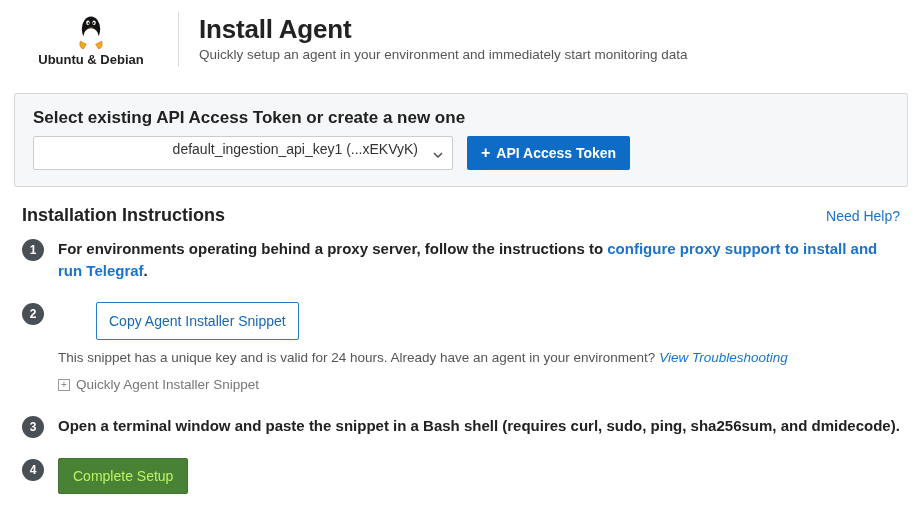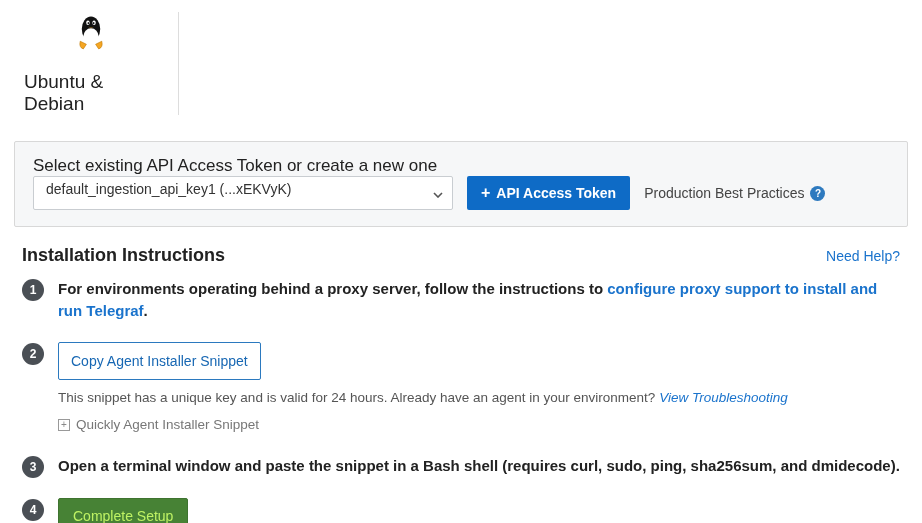--- a/index.html
+++ b/index.html
@@ -18,23 +18,23 @@
     .platform {
       width: 155px;
       display: flex;
       flex-direction: column;
       align-items: center;
       border-right: 1px solid #ddd;
       padding-right: 20px;
       margin-right: 20px;
     }
     .platform-label {
-      font-weight: 400;
-      font-size: 19px;
-      margin-top: 19px;
+      font-weight: 700;
+      font-size: 13px;
+      margin-top: 0;
     }
     .title-block {
       padding-top: 2px;
     }
     .page-title {
       font-weight: 700;
       font-size: 26px;
       letter-spacing: -0.2px;
       margin-bottom: 2px;
     }
@@ -43,42 +43,43 @@
       color: #555;
     }
     .panel {
       margin: 12px 14px 0;
       border: 1px solid #d8d8d8;
       background: #f6f7f8;
       border-radius: 2px;
       padding: 14px 18px 16px;
     }
     .panel-heading {
-      font-weight: 400;
+      font-weight: 700;
       font-size: 17px;
-      margin-bottom: 0;
+      margin-bottom: 8px;
     }
     .row { display: flex; align-items: center; gap: 14px; flex-wrap: wrap; }
     .select-wrap {
       position: relative;
       width: 420px;
     }
     .select {
       width: 100%;
       height: 34px;
       border: 1px solid #c9cdd1;
       background: #fff;
       border-radius: 2px;
       padding: 0 34px 8px 12px;
       font-size: 14px;
       color: #333;
       text-align: left;
       display: flex;
       align-items: center;
       cursor: pointer;
+      justify-content: flex-end;
     }
     .select-caret {
       position: absolute;
       right: 10px;
       top: 50%;
       transform: translateY(-50%);
       color: #555;
       pointer-events: none;
     }
     .btn {
@@ -166,20 +167,21 @@
       font-style: italic;
     }
     .btn-outline {
       border: 1px solid #2b79bf;
       background: #fff;
       color: #1767b3;
       font-weight: 400;
       height: 38px;
       padding: 0 12px;
       font-size: 14px;
+      margin-left: 38px;
     }
     .hint {
       font-size: 13.5px;
       color: #555;
       margin-top: 8px;
     }
     .reveal {
       margin-top: 8px;
       font-size: 13.5px;
       color: #777;
@@ -216,46 +218,44 @@
       <ellipse cx="24" cy="32" rx="10" ry="11" fill="#fff"></ellipse>
       <ellipse cx="20" cy="14" rx="2.2" ry="3" fill="#fff"></ellipse>
       <ellipse cx="28" cy="14" rx="2.2" ry="3" fill="#fff"></ellipse>
       <ellipse cx="20.5" cy="14.5" rx="1" ry="1.4" fill="#111"></ellipse>
       <ellipse cx="27.5" cy="14.5" rx="1" ry="1.4" fill="#111"></ellipse>
       <path d="M 20 18 Q 24 23 28 18 Q 26 21 24 21 Q 22 21 20 18 Z" fill="#f5a623"></path>
       <path d="M 10 38 Q 8 46 14 48 L 18 42 Z" fill="#f5a623" stroke="#c07800" stroke-width="0.8"></path>
       <path d="M 38 38 Q 40 46 34 48 L 30 42 Z" fill="#f5a623" stroke="#c07800" stroke-width="0.8"></path>
     </svg>
     <div class="platform-label">Ubuntu &amp; Debian</div>
+  </div>
+  <div class="title-block">
+    <div class="page-title">Install Agent</div>
+    <div class="subtitle">Quickly setup an agent in your environment and immediately start monitoring data</div>
   </div>
 </div>
 
 <div class="panel">
   <div class="panel-heading">Select existing API Access Token or create a new one</div>
   <div class="row">
     <div class="select-wrap">
       <button class="select">
         <span>default_ingestion_api_key1 (...xEKVyK)</span>
       </button>
       <span class="select-caret">
         <svg width="10" height="6" viewBox="0 0 10 6">
             <path d="M1 1 L5 5 L9 1" fill="none" stroke="#555" stroke-width="1.6"></path>
           </svg>
       </span>
     </div>
     <button class="btn btn-primary">
       <span class="plus">+</span>
       <span>API Access Token</span>
     </button>
-    <span class="best-practices">
-      <a class="best-practices" style="color:#444; text-decoration:none;">
-        <span>Production Best Practices</span>
-      </a>
-      <span class="help-dot">?</span>
-    </span>
   </div>
 </div>
 
 <div class="section">
   <div class="section-head">
     <div class="section-title">Installation Instructions</div>
     <a class="need-help">Need Help?</a>
   </div>
 
   <ol class="steps">

